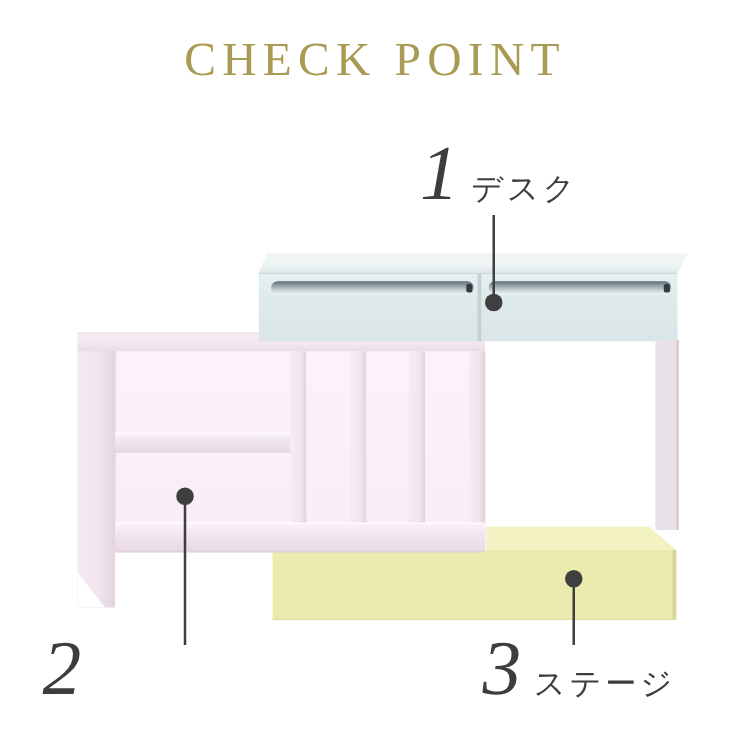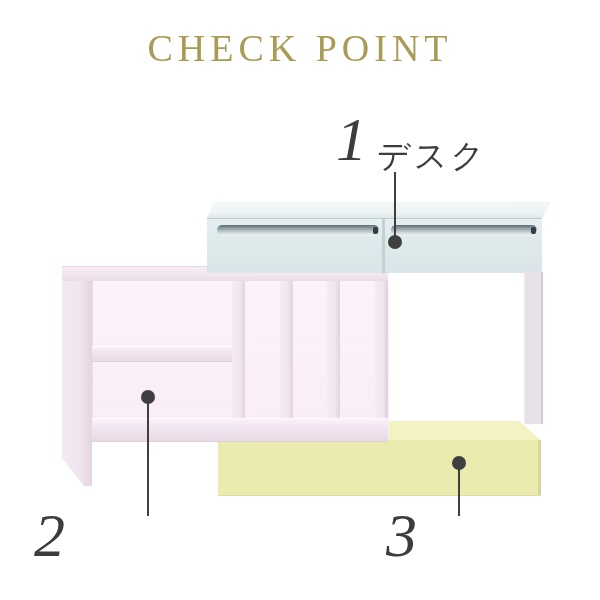--- a/index.html
+++ b/index.html
@@ -132,21 +132,21 @@
   .dot-2{left:141px;top:390px;}
   .dot-3{left:452px;top:456px;}
   
   .callout{position:absolute;display:flex;align-items:flex-start;white-space:nowrap;}
   .callout .num{
     font-family:"Liberation Serif",serif;font-style:italic;
     font-size:62px;line-height:0.95;color:var(--ink);
   }
   .callout .jp{
     margin:24px 0 0 10px;
-    font-size:33px;letter-spacing:3px;font-weight:500;color:var(--ink);font-family:Liberation Mono, monospace;
+    font-size:25px;letter-spacing:3px;font-weight:500;color:var(--ink);font-family:Liberation Mono, monospace;
   }
   .callout-1{left:336px;top:110px;}
   .callout-2{left:34px;top:506px;}
   .callout-3{left:386px;top:506px;}
 </style>
 </head>
 <body>
 
 <div class="canvas">
 
@@ -184,15 +184,16 @@
 
   <div class="callout callout-1">
     <span class="num">1</span>
     <span class="jp">デスク</span>
   </div>
   <div class="callout callout-2">
     <span class="num">2</span>
   </div>
   <div class="callout callout-3">
     <span class="num">3</span>
+    <span class="jp">ステージ</span>
   </div>
 
 </div>
 
 </body></html>

